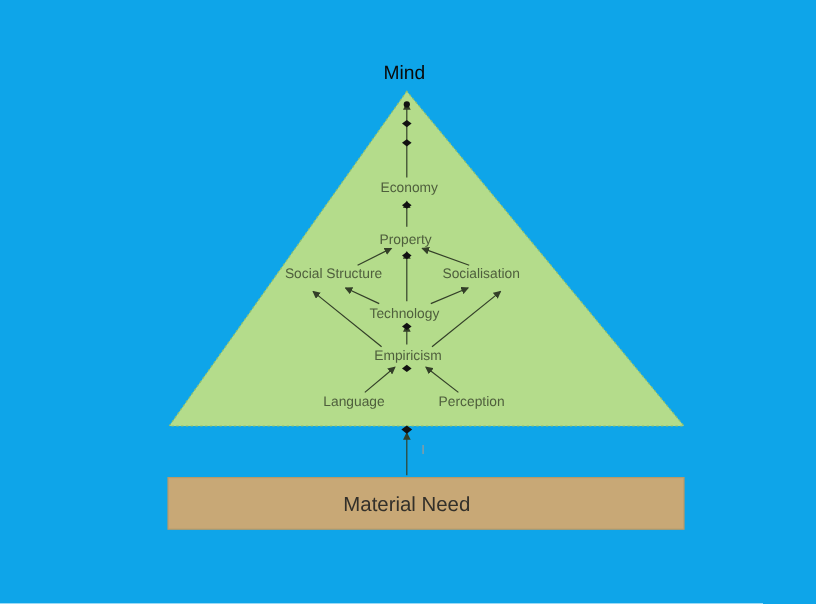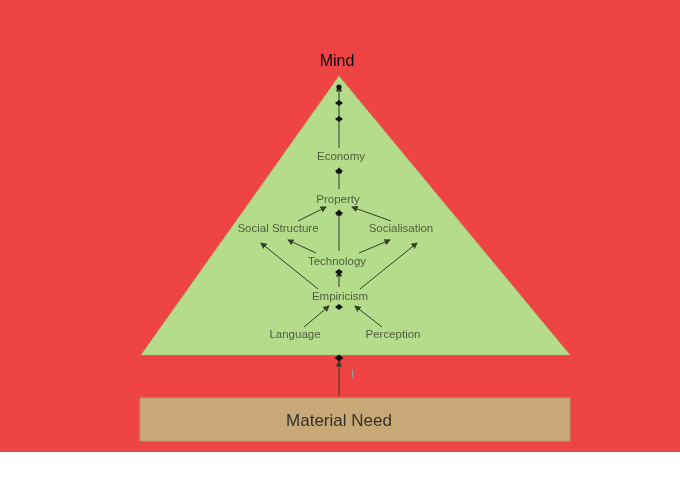--- a/index.html
+++ b/index.html
@@ -1,20 +1,20 @@
 <!DOCTYPE html>
 <html><head>
 <meta charset="utf-8">
 <style>
   html, body { margin: 0; padding: 0; background: #ffffff; }
   .stage {
     position: relative;
     width: 680px;
-    height: 452px;
-    background: #ef4444;
+    height: 503px;
+    background: #0ea5e9;
     overflow: hidden;
     font-family: "Liberation Sans", sans-serif;
   }
   svg text { font-family: "Liberation Sans", sans-serif; }
   .title       { font-size: 16px; fill: #0a0a0a; text-anchor: middle; }
   .node-label  { font-size: 11.5px; fill: #4f5f3d; text-anchor: middle; }
   .arrow       { stroke: #333f28; stroke-width: 1; fill: none; }
   .triangle    { stroke: #8fbf6b; stroke-width: 1; stroke-dasharray: 2 2; }
   .box         { stroke: #b89a68; stroke-width: 1; }
   .box-label   { font-size: 17px; fill: #33302a; text-anchor: middle; }

